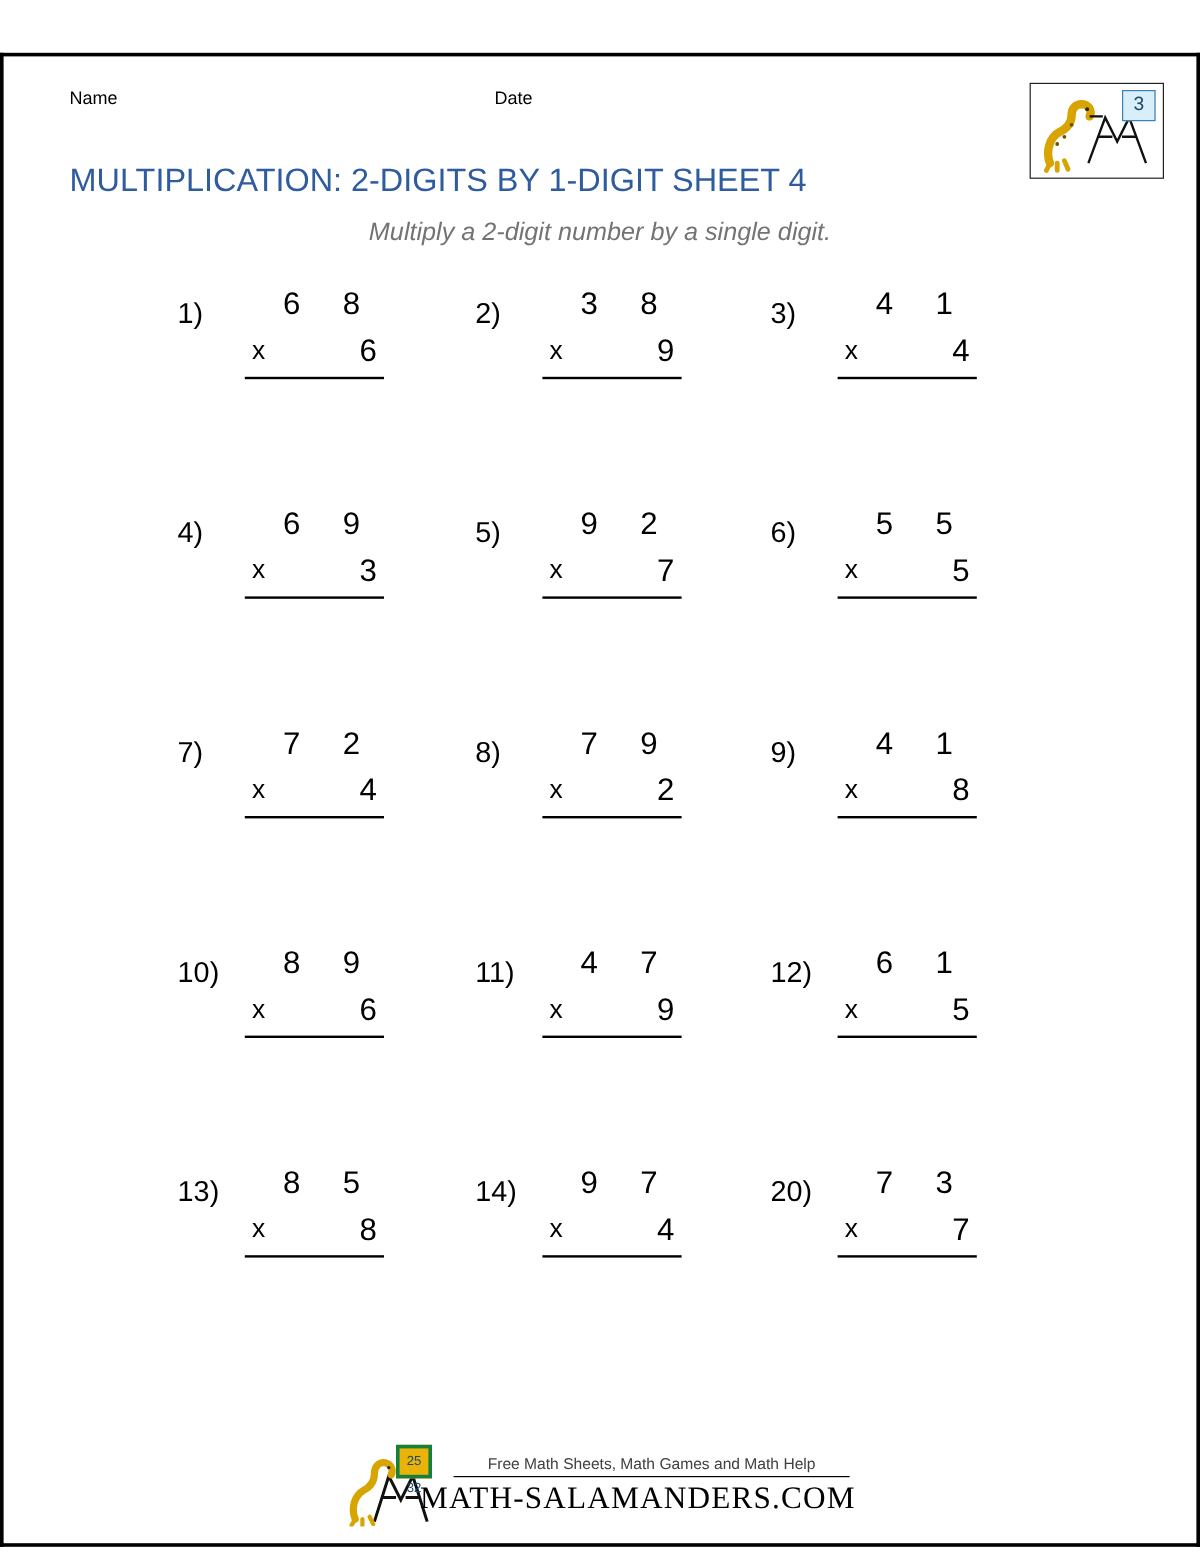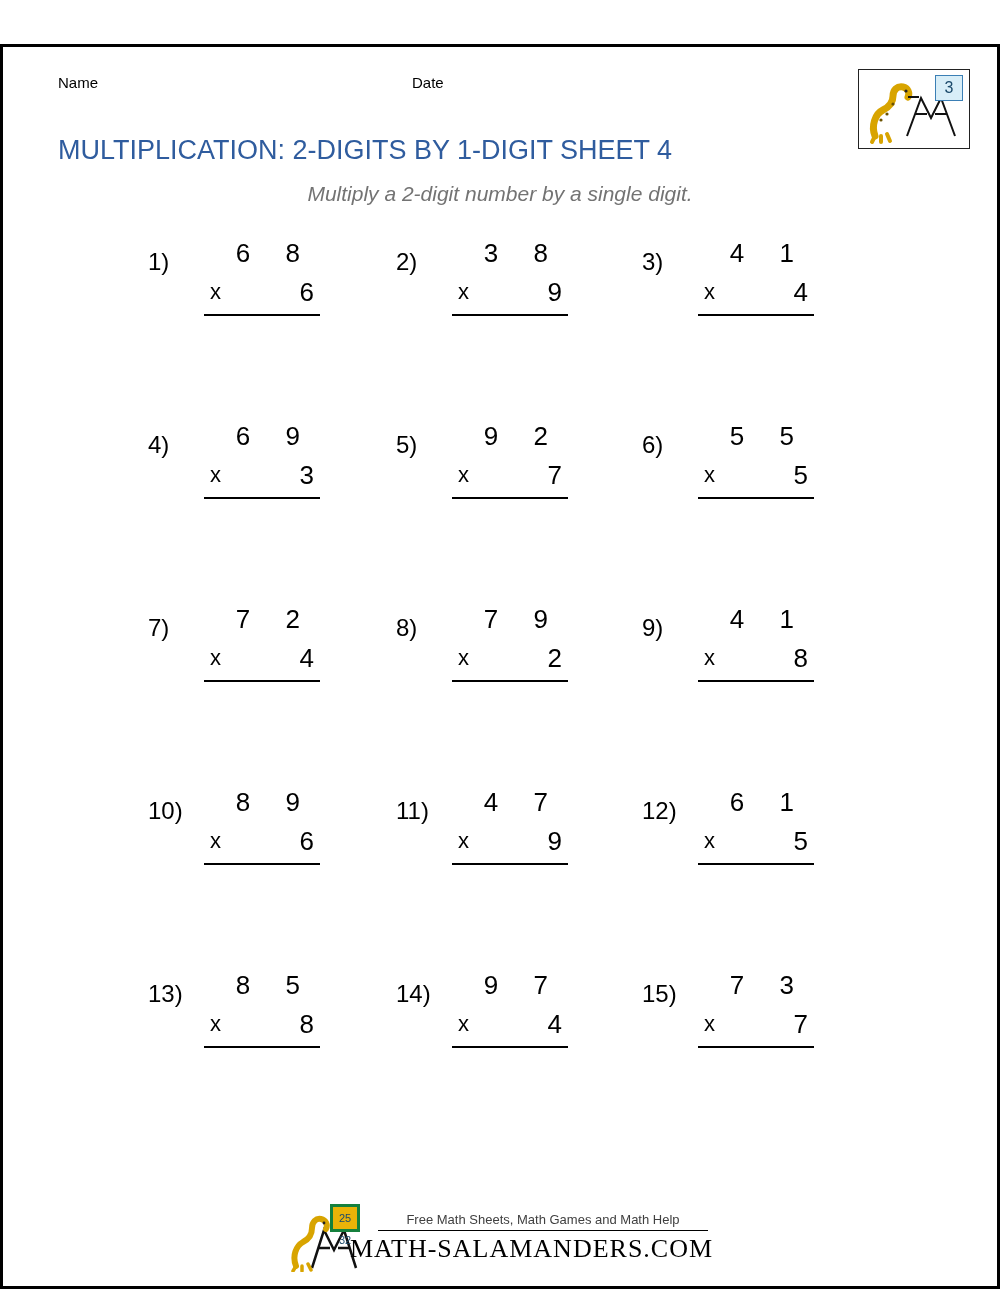--- a/index.html
+++ b/index.html
@@ -435,21 +435,21 @@
         <div class="pnum">14)</div>
         <div class="stack">
           <span class="line-top">9 7</span>
           <span class="line-bottom">
             <span class="op">x</span>
             <span class="mult">4</span>
           </span>
         </div>
       </div>
       <div class="prob c2">
-        <div class="pnum">15)</div>
+        <div class="pnum">20)</div>
         <div class="stack">
           <span class="line-top">7 3</span>
           <span class="line-bottom">
             <span class="op">x</span>
             <span class="mult">7</span>
           </span>
         </div>
       </div>
     </div>
 

